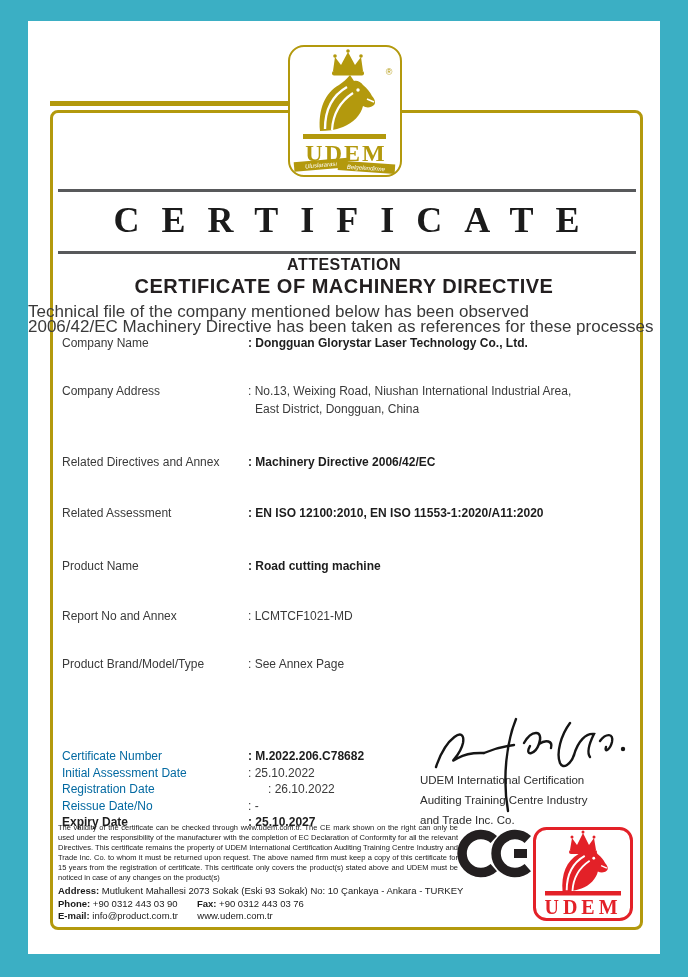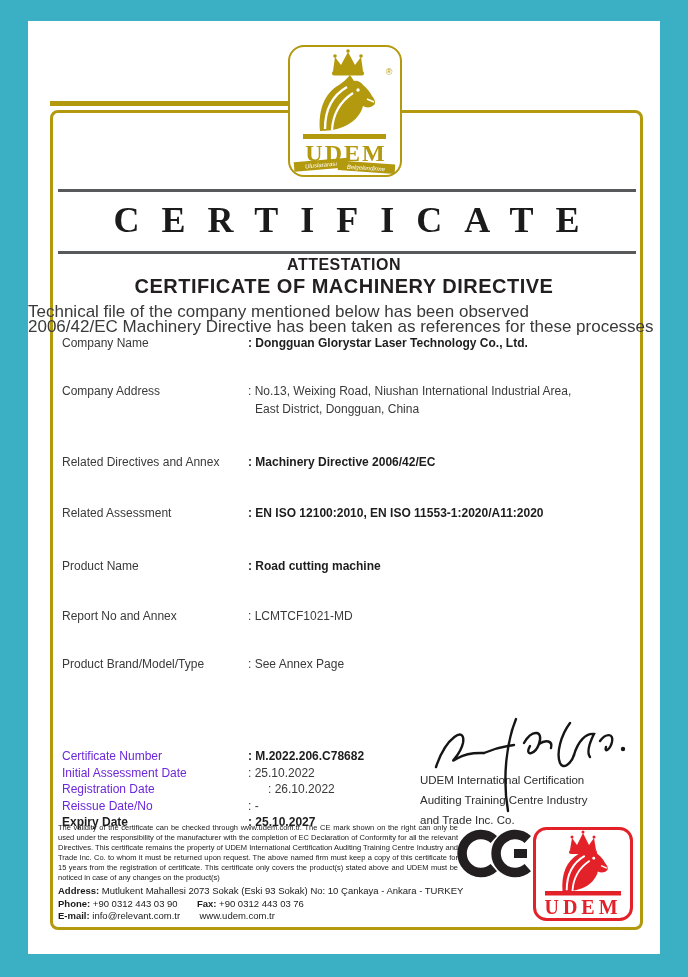--- a/index.html
+++ b/index.html
@@ -21,21 +21,21 @@
   .attestation{left:0;top:235px;width:100%;text-align:center;font-size:16px;font-weight:bold;color:#231f20;letter-spacing:0.5px;}
   .mach-title{left:0;top:254px;width:100%;text-align:center;font-size:20px;font-weight:bold;color:#231f20;letter-spacing:0.5px;}
   .intro{left:0;width:100%;text-align:left;font-size:17px;color:#3a3a3a;}
 
   
   .flabel{left:34px;font-size:12px;color:#3a3a3a;}
   .fval{left:220px;font-size:12px;color:#3a3a3a;max-width:370px;}
   .fval::before{content:": ";white-space:pre;}
   .fval.b{font-weight:bold;color:#1d1d1d;}
   .fval2{left:220px;font-size:12px;color:#3a3a3a;padding-left:7px;max-width:370px;}
-  .clabel{left:34px;font-size:12px;color:#6d28d9;}
+  .clabel{left:34px;font-size:12px;color:#0369a1;}
   .cval{left:220px;font-size:12px;color:#3a3a3a;}
   .cval::before{content:": ";white-space:pre;}
   .bold{font-weight:bold;color:#1d1d1d;}
 
   
   .issuer-line{left:392px;font-size:11.5px;color:#2c2c2c;}
   .sig-svg{left:390px;top:690px;width:215px;height:112px;z-index:4;pointer-events:none;}
 
   
   .legal{left:30px;top:802px;width:400px;font-size:7.5px;line-height:10px;color:#1a1a1a;text-align:justify;}
@@ -162,21 +162,21 @@
     </div>
     <div class="abs contact-line" style="top:876.5px;">
       <span class="lbl">Phone:</span>
       <span>+90 0312 443 03 90</span>
       <span class="gap"></span>
       <span class="lbl">Fax:</span>
       <span>+90 0312 443 03 76</span>
     </div>
     <div class="abs contact-line" style="top:889px;">
       <span class="lbl">E-mail:</span>
-      <span>info@relevant.com.tr</span>
+      <span>info@product.com.tr</span>
       <span class="gap"></span>
       <span>www.udem.com.tr</span>
     </div>
 
     <svg class="abs ce-svg" viewBox="0 0 78 50">
       <g stroke="#231f20" stroke-width="9.5" fill="none">
         <path d="M37.8,10.4 A19,19 0 1 0 37.8,38.6"></path>
         <path d="M83.8,10.4 A19,19 0 1 0 83.8,38.6" transform="translate(-12,0)"></path>
         <path d="M58,24.5 L71,24.5" stroke-width="9"></path>
       </g>

